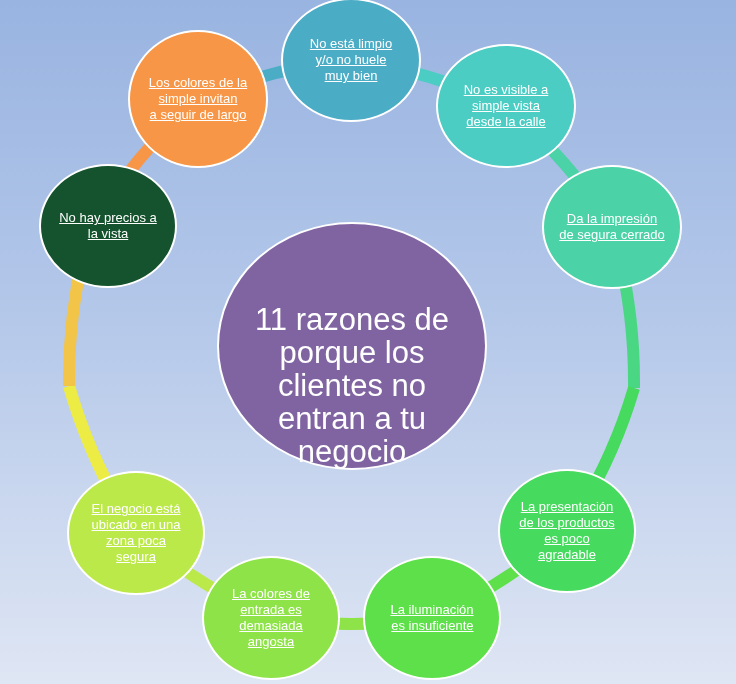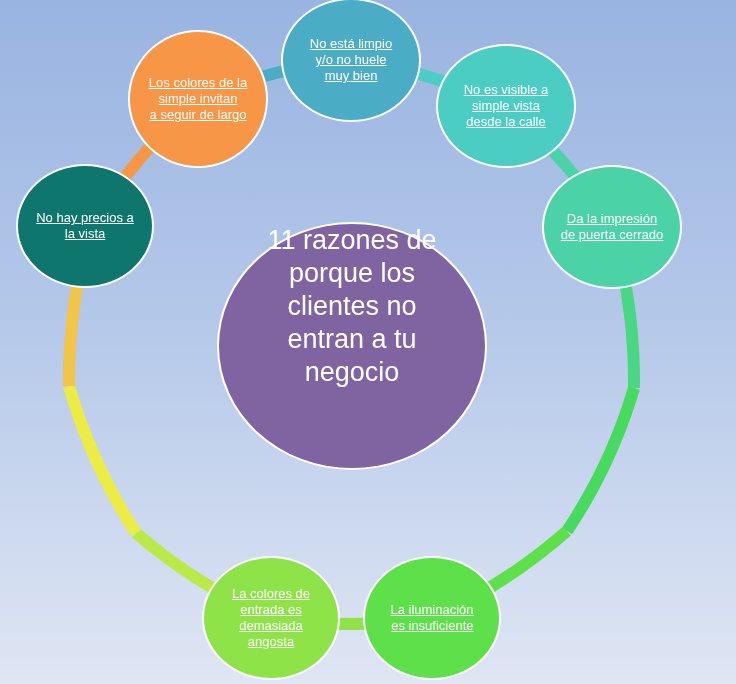--- a/index.html
+++ b/index.html
@@ -15,23 +15,23 @@
     display: flex; align-items: center; justify-content: center;
     text-align: center; color: #ffffff;
     font-size: 13px; line-height: 16px;
     padding: 0 14px;
     white-space: pre-line;
   }
   .node span { display: block; text-decoration: underline; }
   .center-node {
     position: absolute; box-sizing: border-box;
     border: 2.5px solid #ffffff; border-radius: 50%;
-    display: flex; align-items: flex-start; justify-content: center;
+    display: flex; align-items: flex-end; justify-content: center;
     text-align: center; color: #ffffff;
-    font-size: 27px; line-height: 33px;
+    font-size: 31px; line-height: 33px;
     padding: 0 30px; white-space: pre-line;
   }
 </style>
 </head>
 <body>
 
 <div id="diagram">
   <svg id="connectors" width="736" height="684" style="position:absolute;left:0;top:0;">
       <path d="M351,60 Q431.8515872773615,71.47754962162003 506,106" fill="none" stroke="#4BCDC3" stroke-width="12"></path>
       <path d="M506,106 Q568.0661010013675,158.6383327065436 612,227" fill="none" stroke="#4BD2A6" stroke-width="12"></path>
@@ -54,25 +54,33 @@
 negocio</span>
   </div>
 
   <div class="node" style="left: 281px; top: -2px; width: 140px; height: 124px; background: rgb(75, 172, 198);"><span>No está limpio
 y/o no huele
 muy bien</span></div>
   <div class="node" style="left: 436px; top: 44px; width: 140px; height: 124px; background: rgb(75, 205, 195); text-align: center;"><span>No es visible a
 simple vista
 desde la calle</span></div>
   <div class="node" style="left: 542px; top: 165px; width: 140px; height: 124px; background: rgb(75, 210, 166);"><span>Da la impresión
-de puerta cerrado</span></div>
+de segura cerrado</span></div>
+  <div class="node" style="left: 498px; top: 469px; width: 138px; height: 124px; background: rgb(70, 218, 94);"><span>La presentación
+de los productos
+es poco
+agradable</span></div>
   <div class="node" style="left: 363px; top: 556px; width: 138px; height: 124px; background: rgb(94, 224, 74); text-align: right;"><span>La iluminación
 es insuficiente</span></div>
   <div class="node" style="left: 202px; top: 556px; width: 138px; height: 124px; background: rgb(142, 227, 73);"><span>La colores de
 entrada es
 demasiada
 angosta</span></div>
-  <div class="node" style="left: 16px; top: 164px; width: 138px; height: 124px; background: #0f766e;"><span>No hay precios a
+  <div class="node" style="left: 67px; top: 471px; width: 138px; height: 124px; background: rgb(188, 233, 74);"><span>El negocio está
+ubicado en una
+zona poca
+segura</span></div>
+  <div class="node" style="left: 39px; top: 164px; width: 138px; height: 124px; background: #14532d;"><span>No hay precios a
 la vista</span></div>
   <div class="node" style="left: 128px; top: 30px; width: 140px; height: 138px; background: rgb(247, 150, 70);"><span>Los colores de la
 simple invitan
 a seguir de largo</span></div>
 </div>
 
 </body></html>

